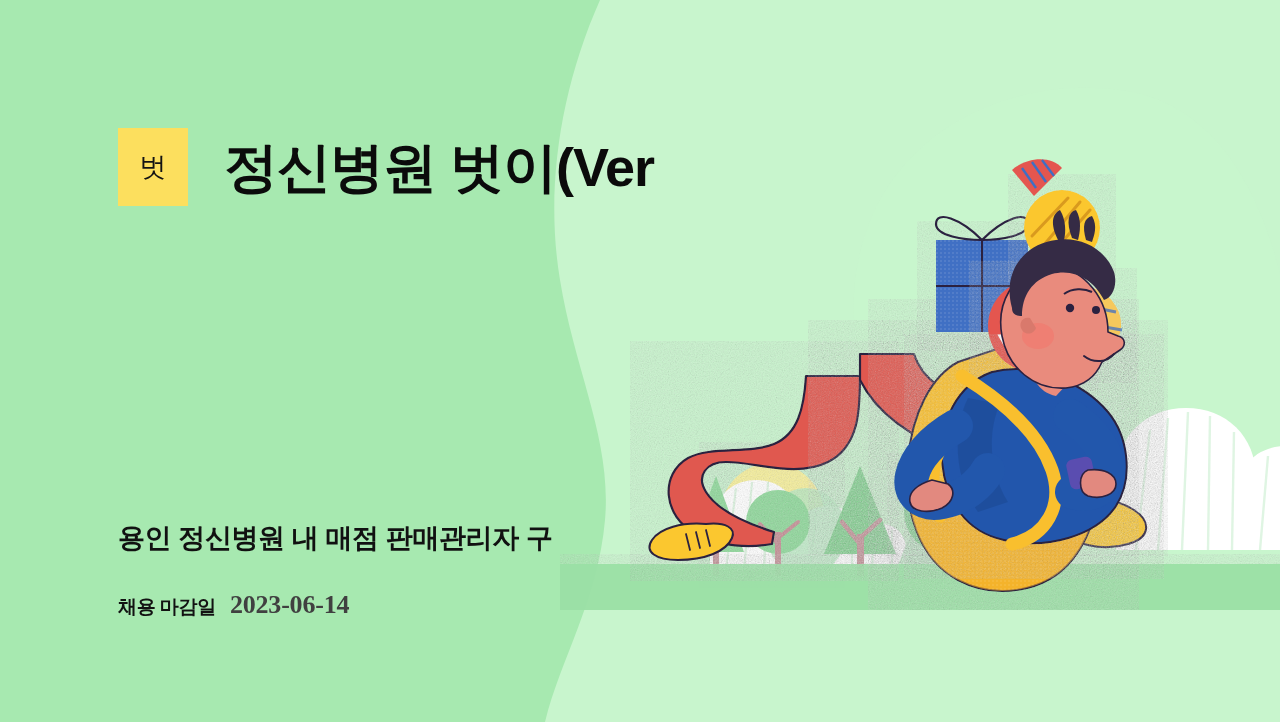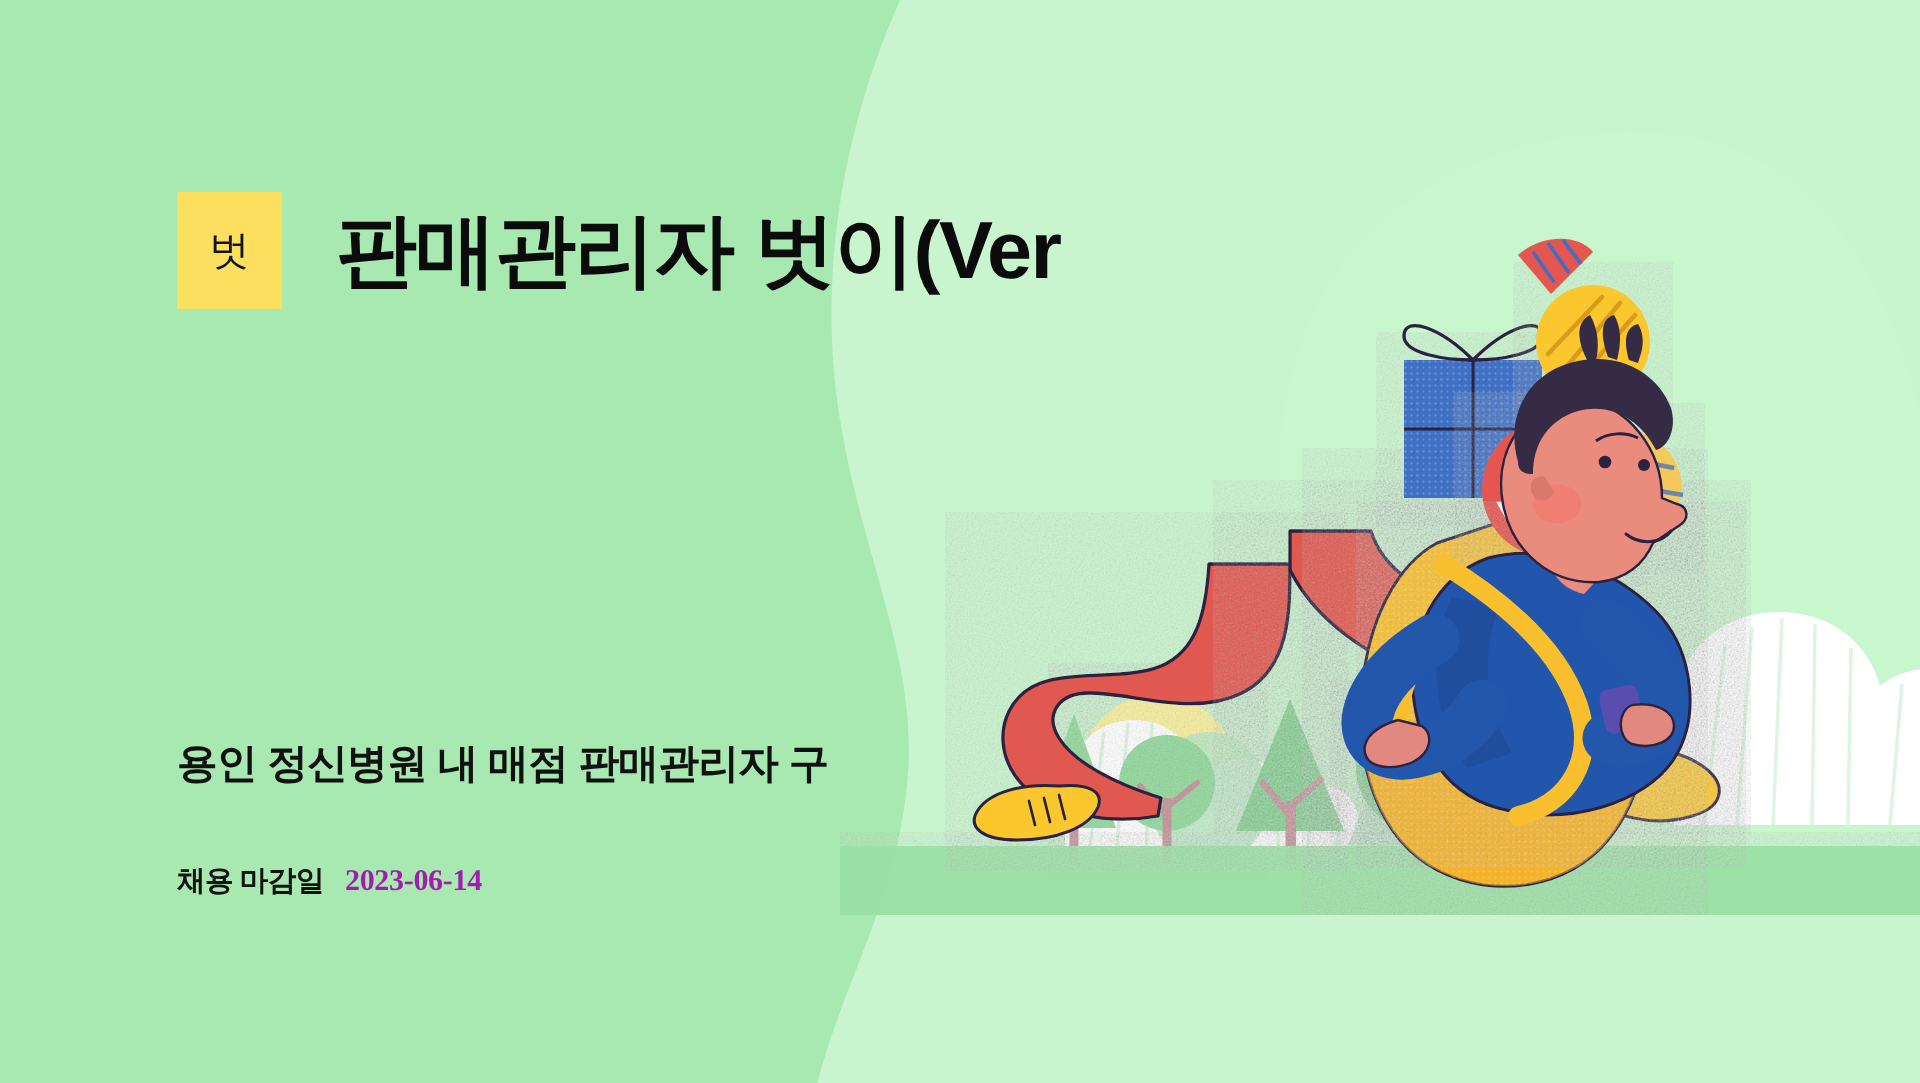--- a/index.html
+++ b/index.html
@@ -67,21 +67,21 @@
     font-weight: 700;
     color: #0b0b0b;
     white-space: nowrap;
     line-height: 1.05;
     letter-spacing: -1px;
   }
 
   .job-title {
     position: absolute;
     left: 118px;
-    top: 491px;
+    top: 520px;
     font-size: 27px;
     font-weight: 700;
     color: #111111;
     white-space: nowrap;
     letter-spacing: -0.4px;
   }
 
   .deadline-row {
     position: absolute;
     left: 118px;
@@ -91,25 +91,26 @@
     white-space: nowrap;
     font-family: Liberation Serif, serif;
   }
   .deadline-label {
     font-size: 19px;
     font-weight: 700;
     color: #121212;
     letter-spacing: -0.3px;
   }
   .deadline-value {
-    font-size: 20px;
+    font-size: 26px;
     font-weight: 700;
-    color: #a21caf;
+    color: #404040;
     margin-left: 14px;
     letter-spacing: -0.2px;
+    margin-top: 16px;
   }
 </style>
 </head>
 <body>
 
 <div id="card">
 
   <svg class="blob-layer" viewBox="0 0 1280 722" preserveAspectRatio="none" aria-hidden="true">
     <path d="M600 0
              C 560 90, 545 190, 560 280
@@ -404,21 +405,21 @@
 
         <path d="M470 178 C 462 176, 458 184, 462 190 C 466 196, 474 194, 476 188 Z" fill="#d9796c"></path>
       </g>
     </g>
   </svg>
 
   <div class="header-row">
     <div class="logo-badge">
       <span>벗</span>
     </div>
-    <div class="company-title">판매관리자 벗이(Ver</div>
+    <div class="company-title">정신병원 벗이(Ver</div>
   </div>
 
   <div class="job-title">용인 정신병원 내 매점 판매관리자 구</div>
 
   <div class="deadline-row">
     <span class="deadline-label">채용 마감일</span>
     <span class="deadline-value">2023-06-14</span>
   </div>
 
 </div>

